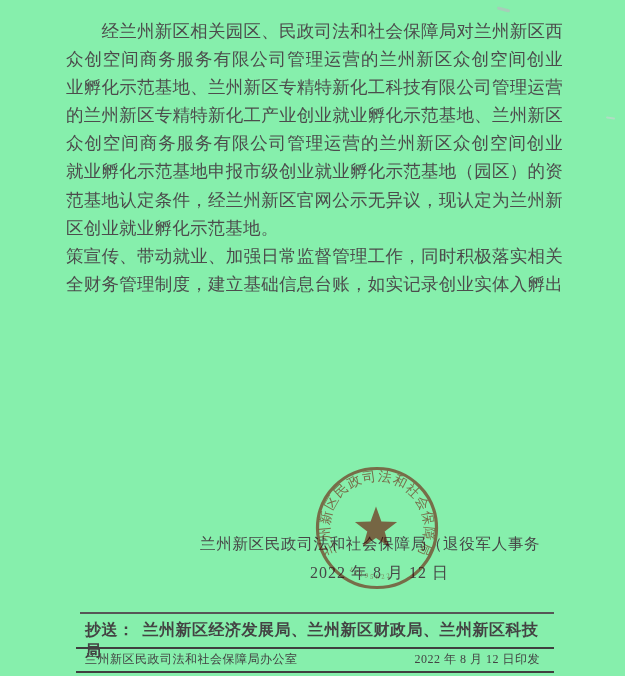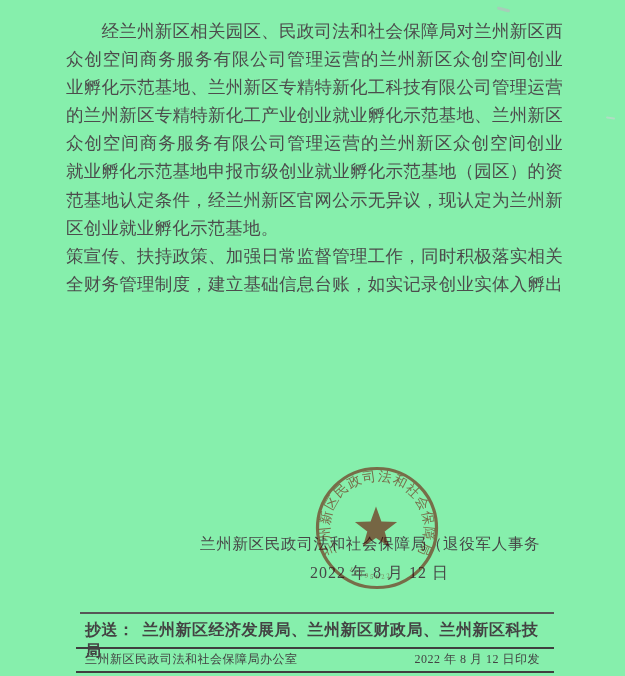--- a/index.html
+++ b/index.html
@@ -78,21 +78,21 @@
 
   <div class="doc-body">
     <div class="line">　　经兰州新区相关园区、民政司法和社会保障局对兰州新区西</div>
     <div class="line">众创空间商务服务有限公司管理运营的兰州新区众创空间创业</div>
     <div class="line">业孵化示范基地、兰州新区专精特新化工科技有限公司管理运营</div>
     <div class="line">的兰州新区专精特新化工产业创业就业孵化示范基地、兰州新区</div>
     <div class="line">众创空间商务服务有限公司管理运营的兰州新区众创空间创业</div>
     <div class="line">就业孵化示范基地申报市级创业就业孵化示范基地（园区）的资</div>
     <div class="line">范基地认定条件，经兰州新区官网公示无异议，现认定为兰州新</div>
     <div class="line para-end">区创业就业孵化示范基地。</div>
-    <div class="line">策宣传、扶持政策、加强日常监督管理工作，同时积极落实相关</div>
+    <div class="line">策宣传、带动就业、加强日常监督管理工作，同时积极落实相关</div>
     <div class="line">全财务管理制度，建立基础信息台账，如实记录创业实体入孵出</div>
   </div>
 
   <div class="sign-issuer">兰州新区民政司法和社会保障局（退役军人事务局）</div>
   <div class="sign-date">2022 年 8 月 12 日</div>
 
   <svg class="seal" viewBox="0 0 140 140">
     <defs>
       <path id="ring-arc" d="M 29.4,95 A 47.5,47.5 0 1 1 110.6,95" fill="none"></path>
       <path id="code-arc" d="M 38.6,109.8 A 50,50 0 0 0 101.4,109.8" fill="none"></path>

